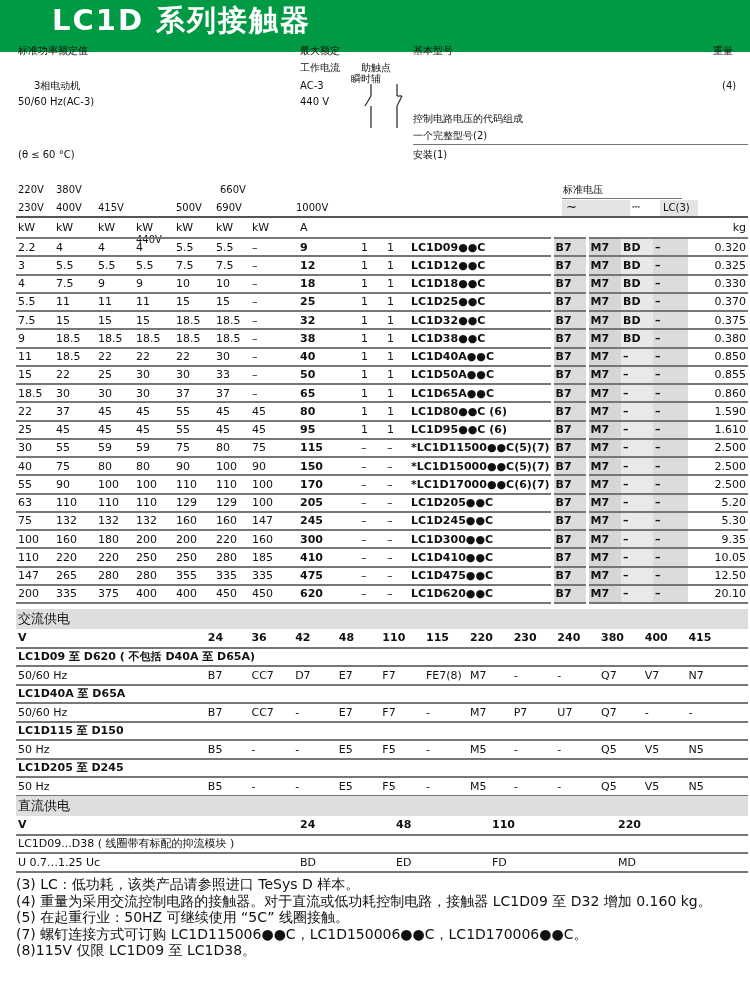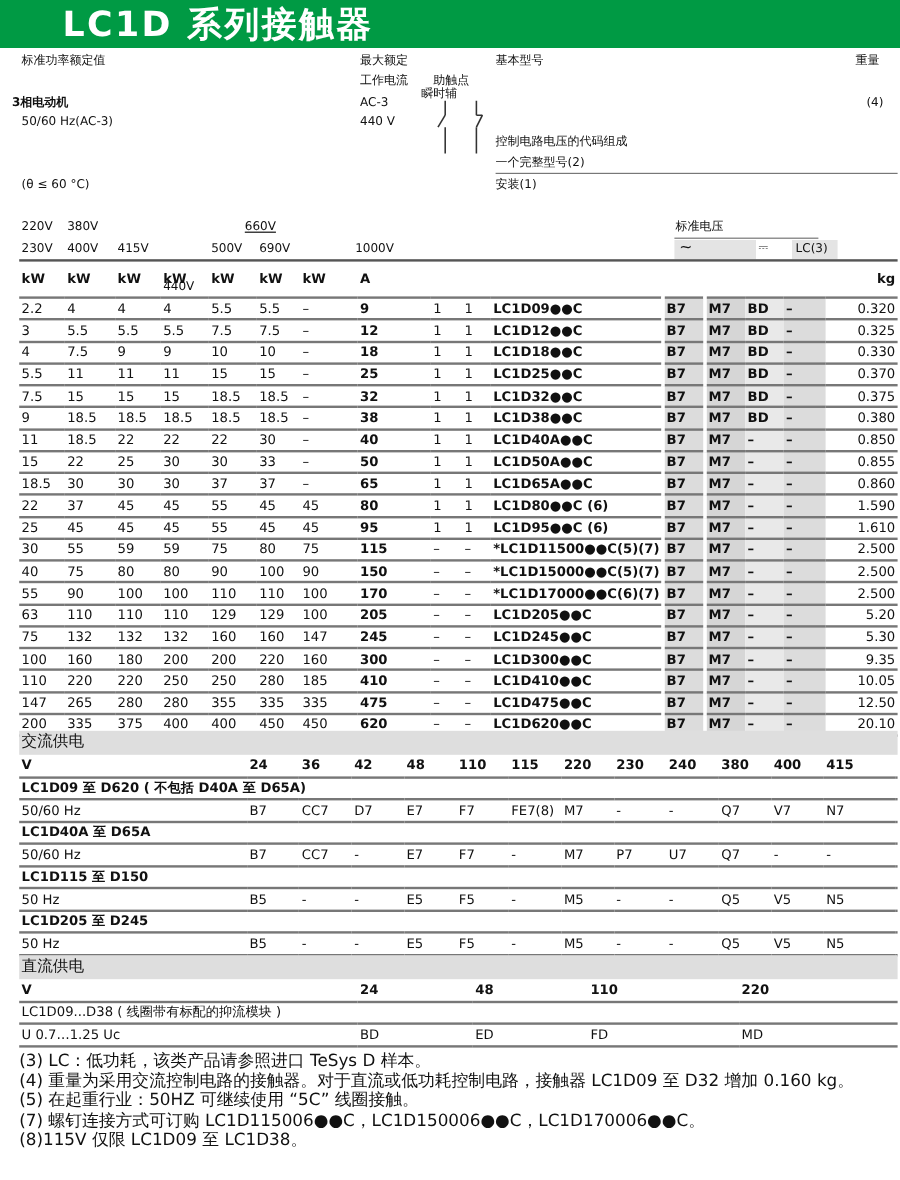--- a/index.html
+++ b/index.html
@@ -1,26 +1,26 @@
 <!DOCTYPE html>
 <html><head>
 <meta charset="utf-8">
 <style>
   * { box-sizing: border-box; margin: 0; padding: 0; }
   body { width: 750px; height: 983px; background: #fff; font-family: "DejaVu Sans", "Liberation Sans", sans-serif; color: #111; font-size: 11px; position: relative; overflow: hidden; }
-  .banner { position: absolute; left: 0; top: 0; width: 750px; height: 40px; background: #009a44; color: #fff; }
+  .banner { position: absolute; left: 0; top: 0; width: 750px; height: 52px; background: #009a44; color: #fff; }
   .banner-title { position: absolute; left: 52px; top: 2px; font-size: 29px; font-weight: bold; letter-spacing: 2px; line-height: 36px; }
   .abs { position: absolute; white-space: nowrap; line-height: 16px; font-size: 10px; }
   .hline { position: absolute; height: 2px; background: #555; }
   .hline-thin { position: absolute; height: 1px; background: #777; }
   .graybg { position: absolute; background: #e4e4e4; }
   table { border-collapse: collapse; }
   #main-table { position: absolute; left: 16px; top: 218px; width: 732px; }
   #main-table td { height: 18.25px; font-size: 11px; padding: 0 0 0 2px; border-bottom: 2px solid #777; white-space: nowrap; line-height: 15px; }
-  #main-table tr.hdr td { font-weight: bold; height: 30px; }
+  #main-table tr.hdr td { font-weight: normal; height: 20px; }
   .bold { font-weight: bold; }
   .c-sh1 { background: #dcdcdc; }
   .c-sh2 { background: #e9e9e9; }
   .c-sh3 { background: #d6d6d6; }
   .c-sep { border-left: 3px solid #fff; }
   .r { text-align: right; padding-right: 2px !important; }
   .section-bar { position: absolute; left: 16px; width: 732px; height: 20px; background: #dedede; font-size: 13px; line-height: 20px; padding-left: 2px; }
   .coil-table { position: absolute; left: 16px; width: 732px; }
   .coil-table td { height: 18.5px; font-size: 11px; border-bottom: 2px solid #777; white-space: nowrap; line-height: 15px; padding-left: 2px; }
   .coil-table tr.sub td { font-weight: bold; }
@@ -29,21 +29,21 @@
   svg { position: absolute; }
 </style>
 </head>
 <body>
 
 <div class="banner">
   <div class="banner-title">LC1D 系列接触器</div>
 </div>
 
 <div class="abs" style="left:18px;top:43px;">标准功率额定值</div>
-<div class="abs" style="left:10px;top:78px;font-weight:bold;">3相电动机</div>
+<div class="abs" style="left:34px;top:78px;">3相电动机</div>
 <div class="abs" style="left:18px;top:94px;">50/60 Hz(AC-3)</div>
 <div class="abs" style="left:18px;top:147px;">(θ ≤ 60 °C)</div>
 
 <div class="abs" style="left:300px;top:43px;">最大额定</div>
 <div class="abs" style="left:300px;top:60px;">工作电流</div>
 <div class="abs" style="left:300px;top:78px;">AC-3</div>
 <div class="abs" style="left:300px;top:94px;">440 V</div>
 
 <div class="abs" style="left:351px;top:43px;margin-top:28px;">瞬时辅</div>
 <div class="abs" style="left:361px;top:60px;">助触点</div>
@@ -61,21 +61,21 @@
 <div class="abs" style="left:413px;top:43px;">基本型号</div>
 <div class="abs" style="left:713px;top:43px;">重量</div>
 <div class="abs" style="left:722px;top:78px;">(4)</div>
 <div class="abs" style="left:413px;top:111px;">控制电路电压的代码组成</div>
 <div class="abs" style="left:413px;top:128px;">一个完整型号(2)</div>
 <div class="hline-thin" style="left:413px;top:144px;width:335px;"></div>
 <div class="abs" style="left:413px;top:147px;">安装(1)</div>
 
 <div class="abs" style="left:18px;top:182px;">220V</div>
 <div class="abs" style="left:56px;top:182px;">380V</div>
-<div class="abs" style="left:204px;top:182px;text-decoration:underline;">660V</div>
+<div class="abs" style="left:220px;top:182px;">660V</div>
 <div class="abs" style="left:18px;top:200px;">230V</div>
 <div class="abs" style="left:56px;top:200px;">400V</div>
 <div class="abs" style="left:98px;top:200px;">415V</div>
 <div class="abs" style="left:136px;top:200px;margin-top:32px;">440V</div>
 <div class="abs" style="left:176px;top:200px;">500V</div>
 <div class="abs" style="left:216px;top:200px;">690V</div>
 <div class="abs" style="left:252px;top:200px;margin-left:44px;">1000V</div>
 
 <div class="abs" style="left:563px;top:182px;">标准电压</div>
 <div class="hline-thin" style="left:562px;top:198px;width:120px;"></div>

